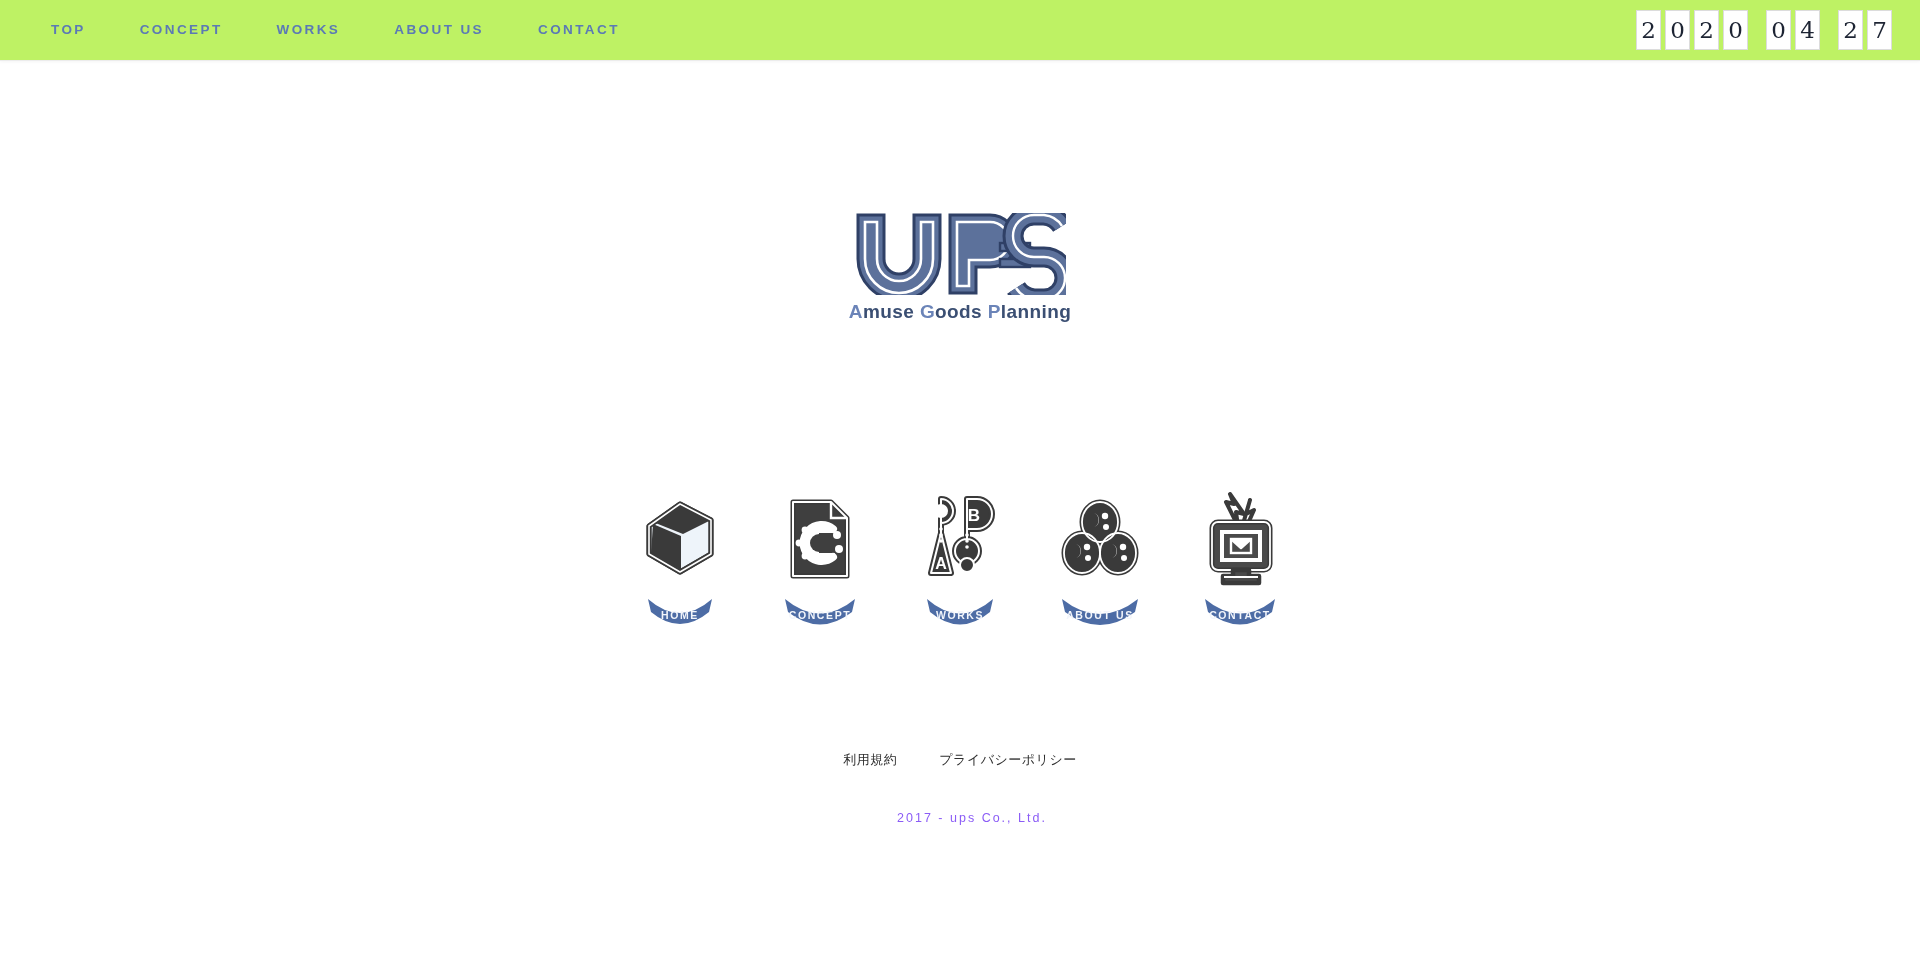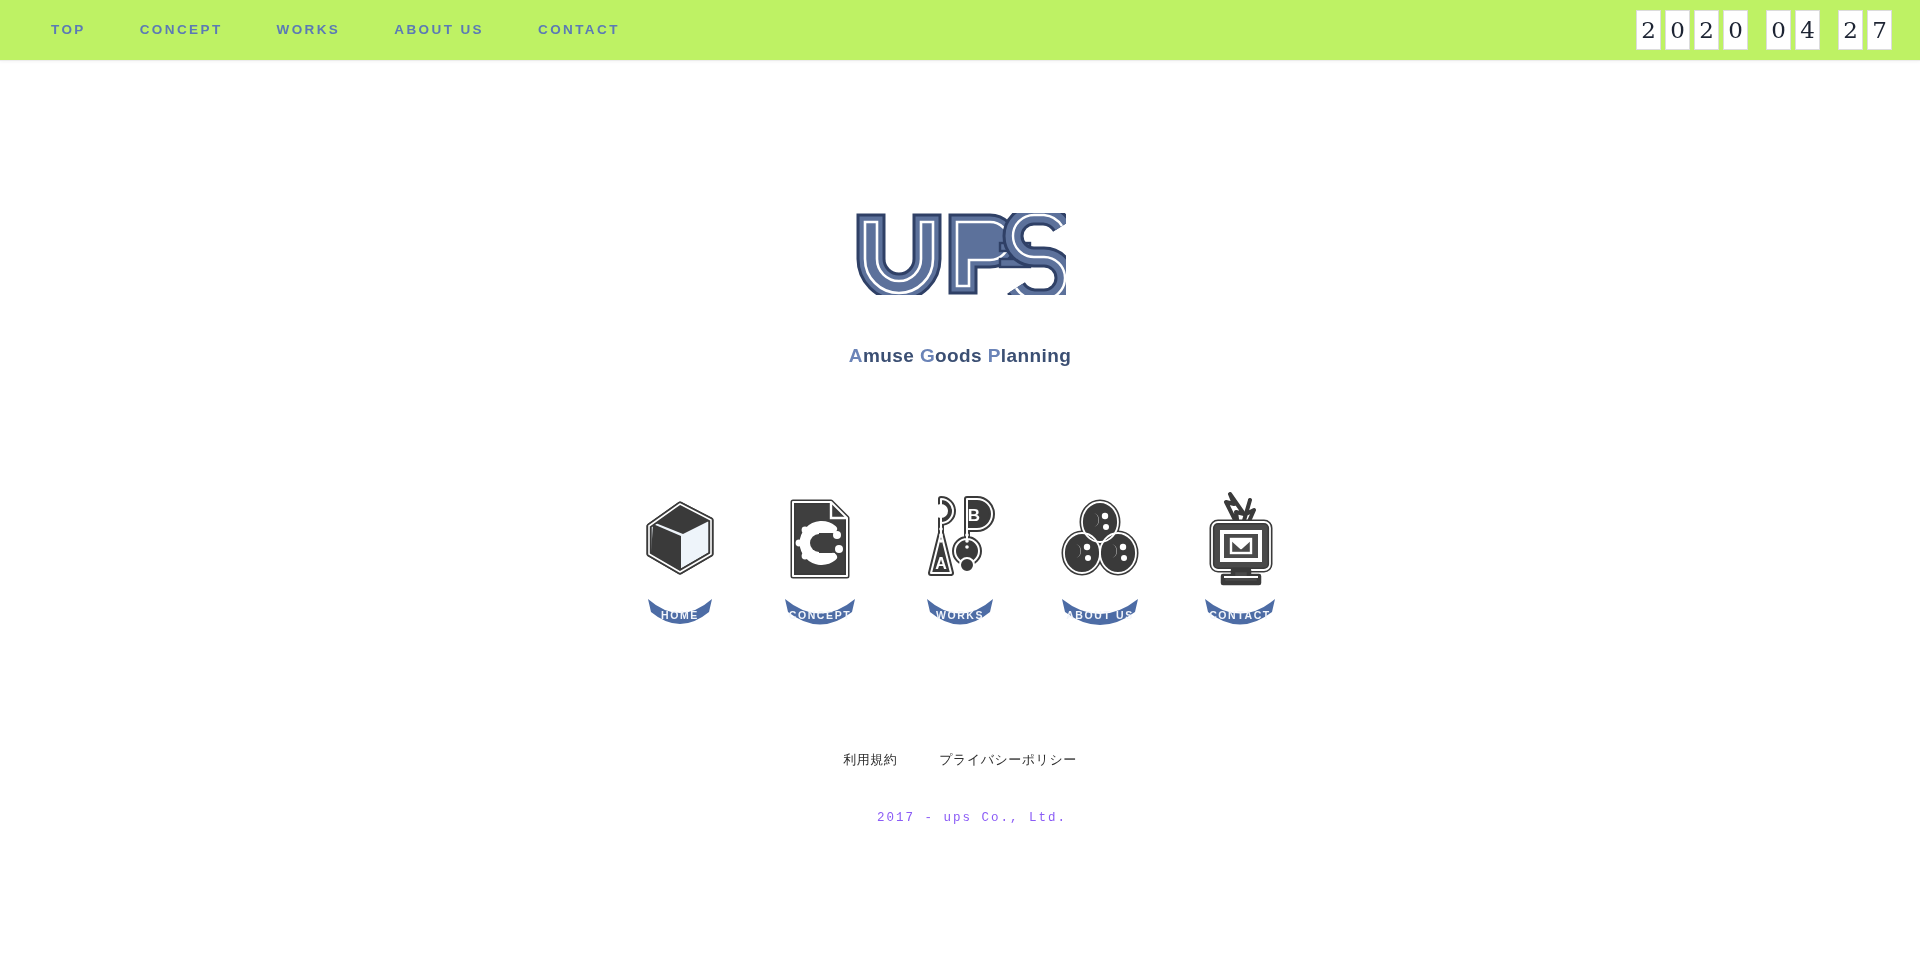--- a/index.html
+++ b/index.html
@@ -78,21 +78,20 @@
   }
 
   
   .logo-wrap {
     position: absolute;
     top: 152px;
     left: 0; right: 0;
     display: flex;
     flex-direction: column;
     align-items: center;
-    gap: 44px;
   }
   .logo-mark { display: block; }
   .logo-tag {
     margin-top: 6px;
     font-size: 19px;
     font-weight: bold;
     letter-spacing: 0.4px;
     color: #3b4f73;
     white-space: nowrap;
   }
@@ -144,21 +143,20 @@
 
   
   .footer {
     position: absolute;
     bottom: 0;
     width: 100%;
     padding-bottom: 26px;
     display: flex;
     flex-direction: column;
     align-items: center;
-    font-family: Liberation Mono, monospace;
   }
   .footer-links {
     display: flex;
     align-items: center;
     margin-bottom: 42px;
   }
   .footer-link {
     font-size: 13px;
     color: #2e2e2e;
     text-decoration: none;

